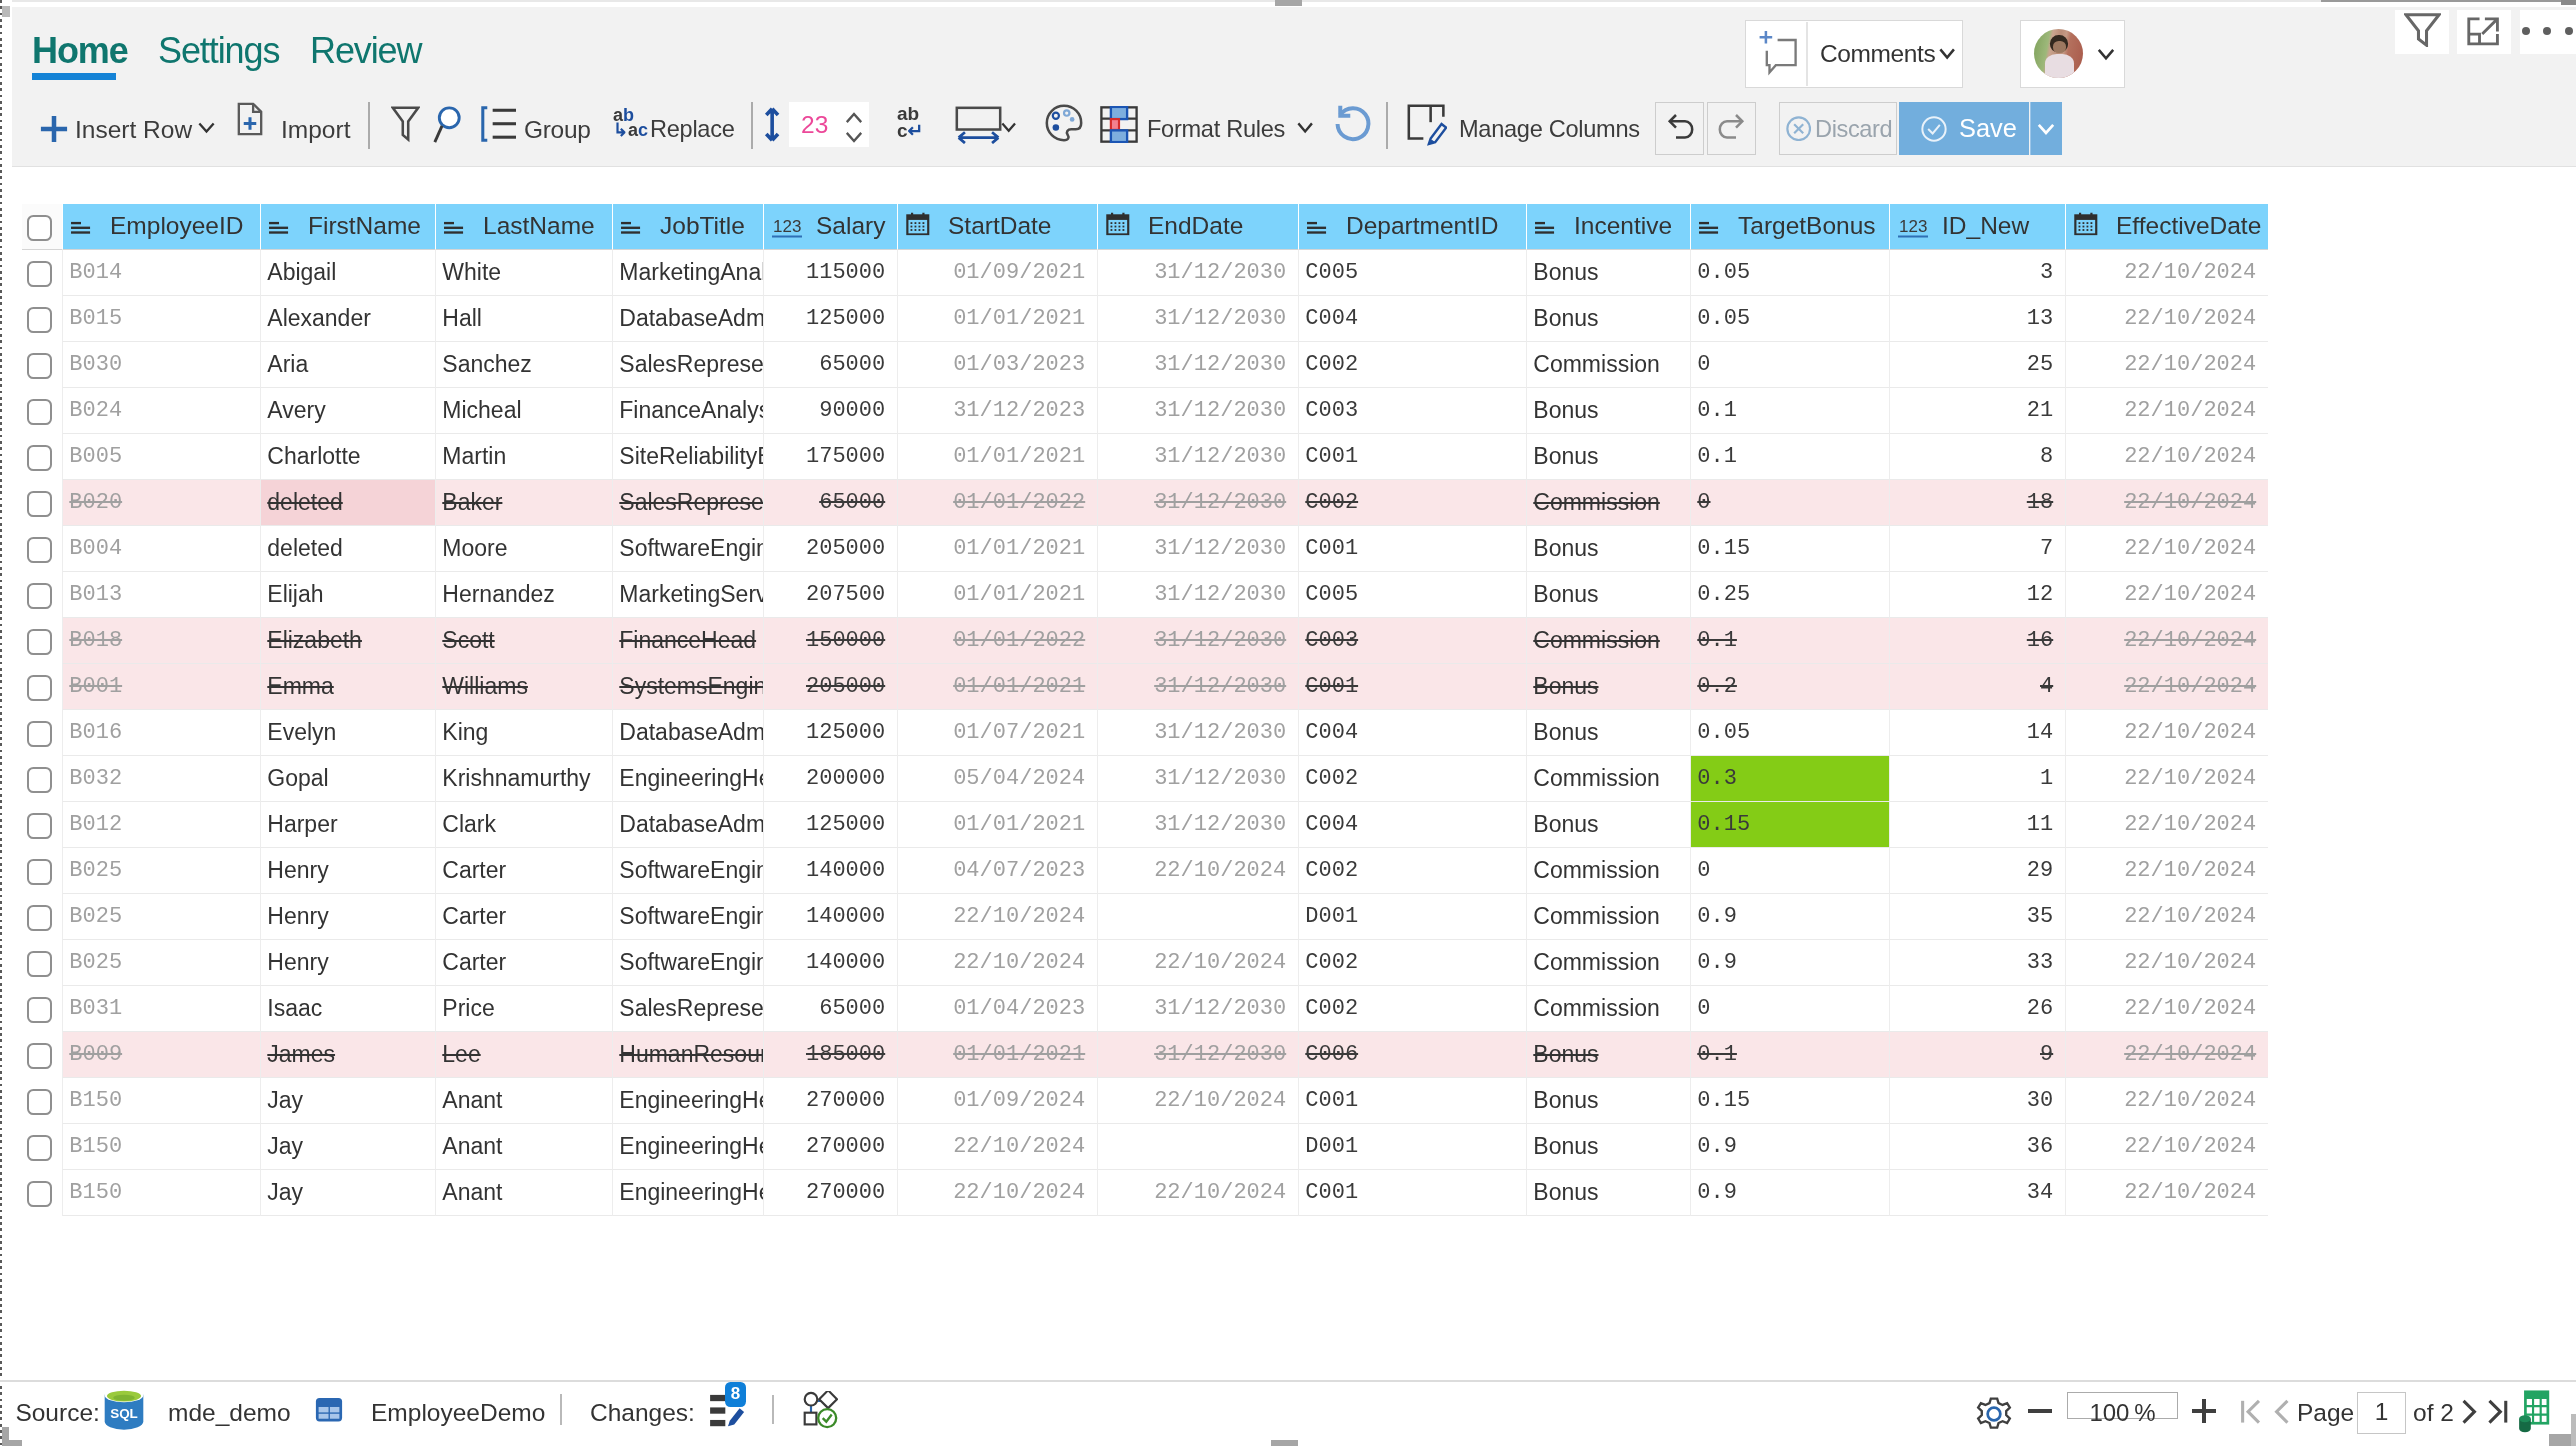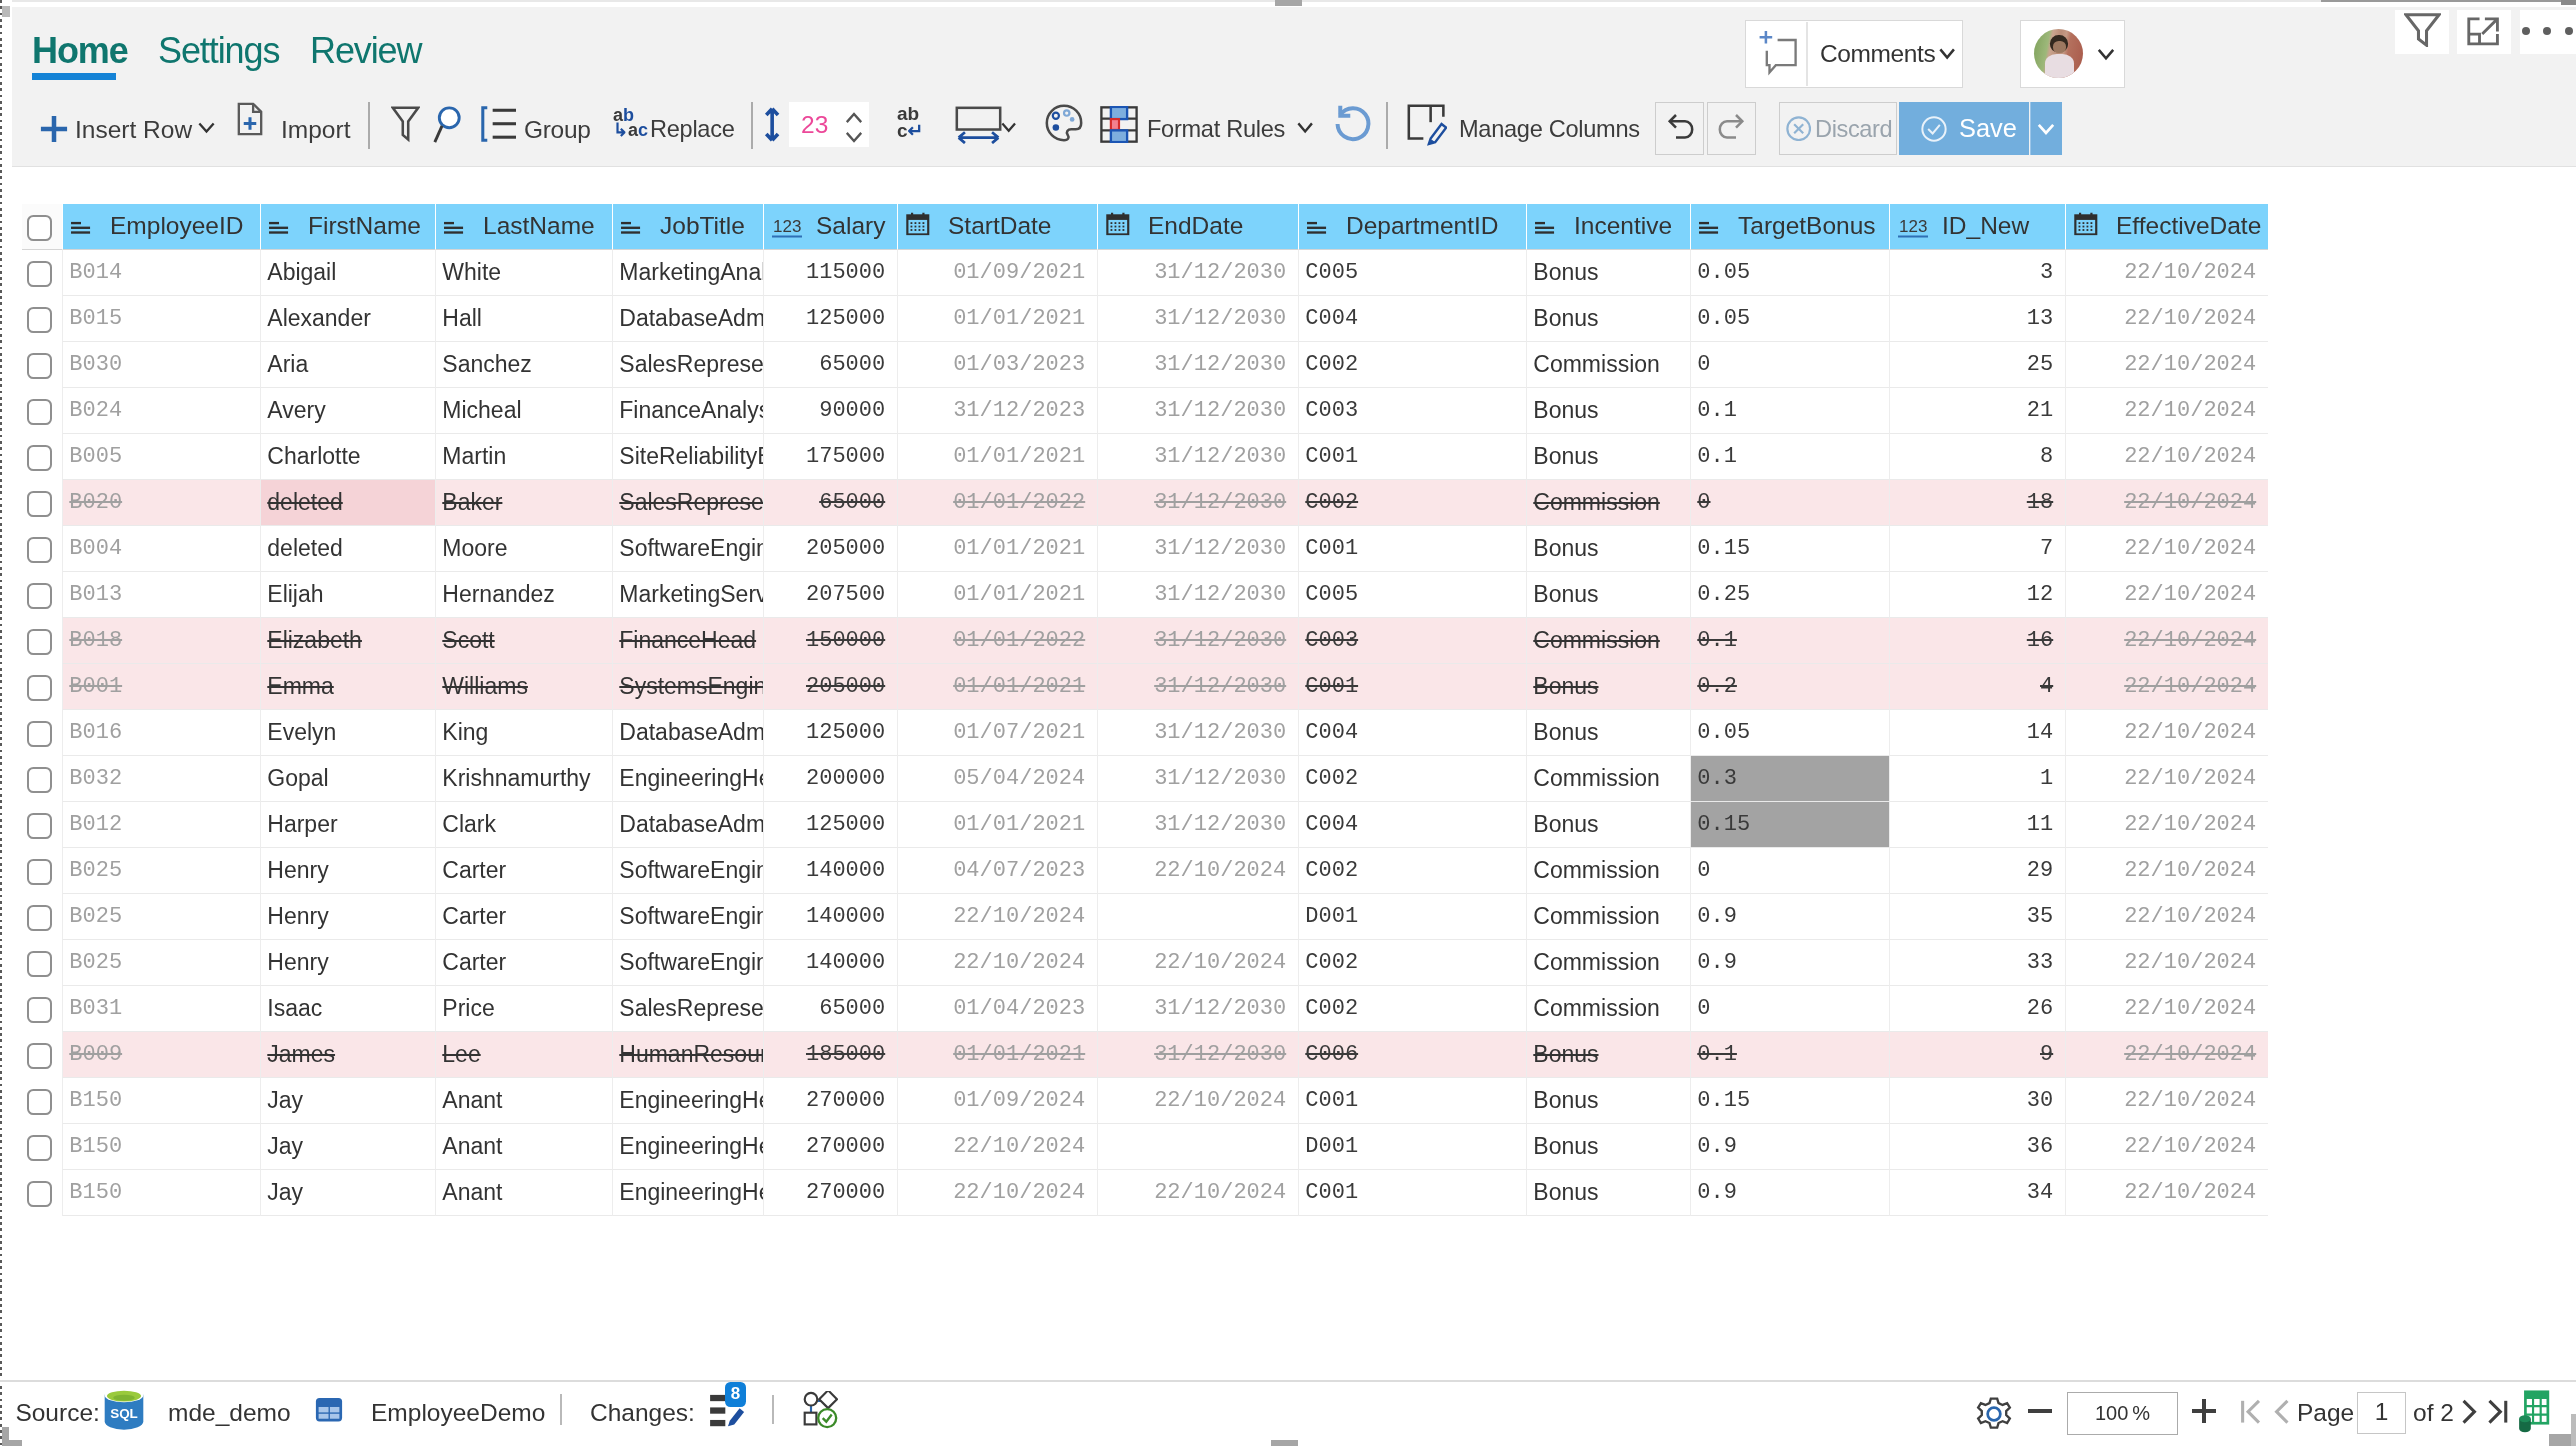--- a/index.html
+++ b/index.html
@@ -23,21 +23,21 @@
  white-space:nowrap;overflow:hidden}
 #grid th .hl{position:absolute;top:0;line-height:44px}
 #grid th.cbc{background:#fbfbfb;border-left:none;text-align:center;padding:0}
 #grid .hic{position:absolute;left:8.2px;top:50%;transform:translateY(-50%)}
 #grid td{height:46px;border-bottom:0.9px solid #eaeaea;border-left:0.9px solid #ededed;
  padding:0 0 0 6.3px;white-space:nowrap;overflow:hidden;vertical-align:middle}
 #grid td.cbc{border-bottom:none;border-left:none;text-align:center;padding:0}
 #grid td.r{text-align:right;padding:0 11.8px 0 0}
 #grid td.m{font-family:"Liberation Mono",monospace;font-size:22px;color:#3a3a3a}
 #grid td.g{color:#a0a0a0}
-#grid td.blue{background:#a3a3a3}
+#grid td.blue{background:#84cc16}
 #grid tr.del td{background:#fae6e8;text-decoration:line-through}
 #grid tr.del td.deep{background:#f5d3d7}
 #grid tr.del td.cbc{background:#fff;text-decoration:none}
 .ckb{display:inline-block;width:25.4px;height:25.4px;border:2.3px solid #8f8f8f;border-radius:6.3px;margin-right:4.5px;
  background:#fff;vertical-align:middle}
 
 #sbar{position:absolute;left:0;top:1380px;width:2576px;height:1.8px;background:#dcdcdc}
 .st{position:absolute;font-size:24.5px;color:#333;white-space:nowrap}
 </style></head><body>
 <div class="abs" style="left:11.8px;top:0;right:0;height:1.8px;background:#e8e8e8"></div>
@@ -686,21 +686,21 @@
     <rect x="22" y="2" width="14" height="14" transform="rotate(45 29 9)" fill="#fff" stroke="#3a3a3a" stroke-width="2.4"></rect>
     <rect x="3" y="24" width="13" height="13" fill="#fff" stroke="#3a3a3a" stroke-width="2.4"></rect>
     <circle cx="28" cy="30" r="10" fill="#fff" stroke="#3b8a28" stroke-width="2.6"></circle>
     <path d="M23 30 L27 34 L33 26" fill="none" stroke="#3b8a28" stroke-width="2.6"></path>
   </svg>
 <svg class="abs" style="left:1975px;top:1395px" width="38" height="38" viewBox="0 0 42 42">
     <path d="M21 4 l3.5 0 1.5 5 4.5 2 5-2 3 5-4 3.8 0 4.4 4 3.8-3 5-5-2-4.5 2-1.5 5-7 0-1.5-5-4.5-2-5 2-3-5 4-3.8 0-4.4-4-3.8 3-5 5 2 4.5-2 1.5-5 Z" fill="none" stroke="#3f3f3f" stroke-width="2.6"></path>
     <circle cx="21" cy="21" r="7" fill="none" stroke="#2a66ad" stroke-width="3"></circle>
   </svg>
 <div class="abs" style="left:2028px;top:1409px;width:23.6px;height:3.6px;background:#3f3f3f"></div>
-<div class="abs" style="left:2067px;top:1392px;width:111px;height:43px;background:#fff;border:1.8px solid #ababab;font-size:20px;color:#333;text-align:center;line-height:40px">100 %</div>
+<div class="abs" style="left:2067px;top:1392px;width:111px;height:27px;background:#fff;border:1.8px solid #ababab;font-size:24px;color:#333;text-align:center;line-height:40px">100 %</div>
 <div class="abs" style="left:2192px;top:1409px;width:23.6px;height:3.6px;background:#3f3f3f"></div>
 <div class="abs" style="left:2192px;top:1399px;width:3.6px;height:23.6px;background:#3f3f3f;margin-left:10px"></div>
 <svg class="abs" style="left:2239px;top:1399px" width="25.4px" height="25.4" viewBox="0 0 28 28">
     <path d="M4 2 V26" stroke="#b0b0b0" stroke-width="3.4"></path>
     <path d="M22 2 L10 14 L22 26" fill="none" stroke="#b0b0b0" stroke-width="3.4"></path>
   </svg>
 <svg class="abs" style="left:2271px;top:1399px" width="22" height="25.4" viewBox="0 0 24 28">
     <path d="M18 2 L6 14 L18 26" fill="none" stroke="#b0b0b0" stroke-width="3.4"></path>
   </svg>
 <div class="st" style="left:2297px;top:1399px">Page</div>

